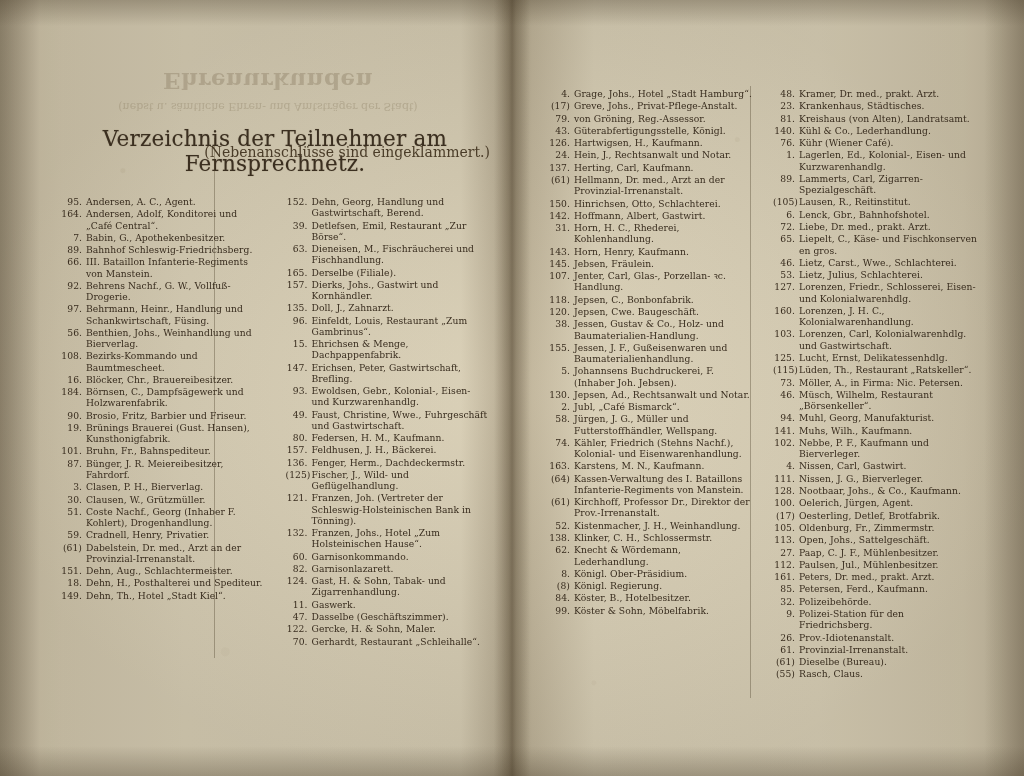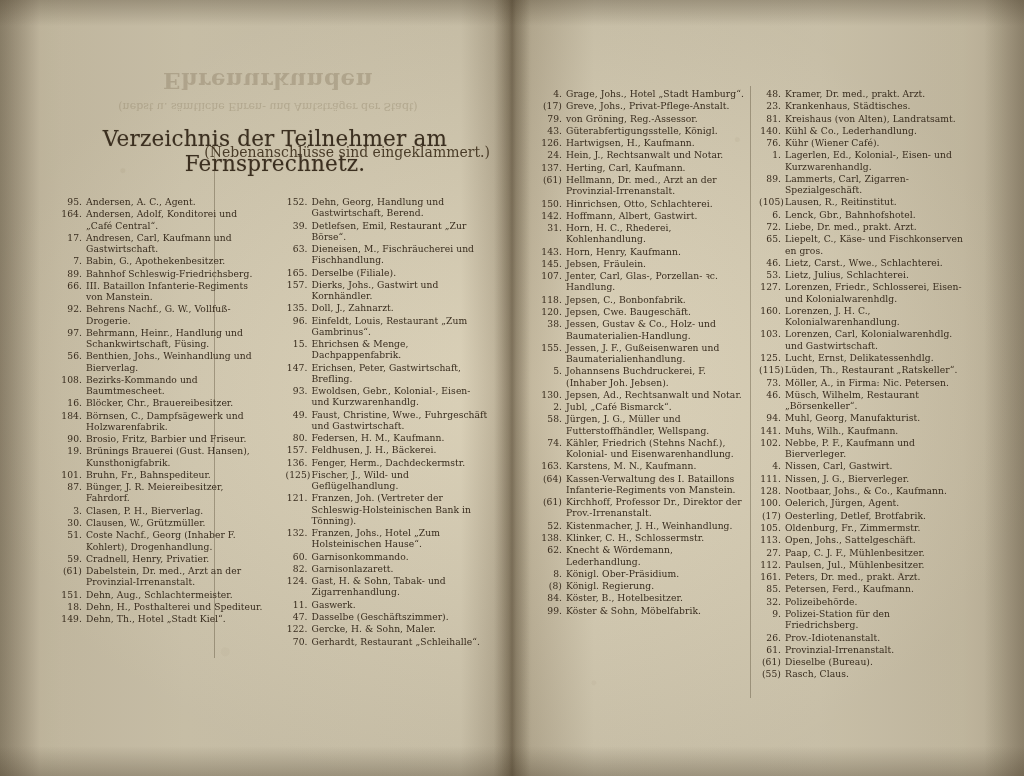--- a/index.html
+++ b/index.html
@@ -111,23 +111,23 @@
     color: #4a3c28;
   }
   .cols-left {
     position: absolute;
     top: 136px; left: 0; width: 430px;
     display: flex;
     gap: 21px;
   }
   .cols-right {
     position: absolute;
-    top: 0; left: 4px; width: 430px;
+    top: 0; left: 12px; width: 430px;
     display: flex;
-    gap: 14px;
+    gap: 20px;
   }
   .page-right {
     position: absolute;
     left: 536px; top: 88px; width: 430px; height: 640px;
   }
   .col {
     width: 209px;
   }
   .col.rcol { width: 205px; }
   ul.entries {
@@ -173,21 +173,20 @@
     <div class="ghost-sub">(nebst u. sämtliche Ehren- und Amtsträger der Stadt)</div>
 
     <div class="main-title">Verzeichnis der Teilnehmer am Fernsprechnetz.</div>
     <div class="main-sub">(Nebenanschlüsse sind eingeklammert.)</div>
 
     <div class="cols-left">
       <div class="col">
         <ul class="entries">
             <li><span class="num">95.</span><span class="nm">Andersen, A. C., Agent.</span></li>
             <li><span class="num">164.</span><span class="nm">Andersen, Adolf, Konditorei und „Café Central“.</span></li>
-            <li><span class="num">17.</span><span class="nm">Andresen, Carl, Kaufmann und Gastwirtschaft.</span></li>
             <li><span class="num">7.</span><span class="nm">Babin, G., Apothekenbesitzer.</span></li>
             <li><span class="num">89.</span><span class="nm">Bahnhof Schleswig-Friedrichsberg.</span></li>
             <li><span class="num">66.</span><span class="nm">III. Bataillon Infanterie-Regiments von Manstein.</span></li>
             <li><span class="num">92.</span><span class="nm">Behrens Nachf., G. W., Vollfuß-Drogerie.</span></li>
             <li><span class="num">97.</span><span class="nm">Behrmann, Heinr., Handlung und Schankwirtschaft, Füsing.</span></li>
             <li><span class="num">56.</span><span class="nm">Benthien, Johs., Weinhandlung und Bierverlag.</span></li>
             <li><span class="num">108.</span><span class="nm">Bezirks-Kommando und Baumtmescheet.</span></li>
             <li><span class="num">16.</span><span class="nm">Blöcker, Chr., Brauereibesitzer.</span></li>
             <li><span class="num">184.</span><span class="nm">Börnsen, C., Dampfsägewerk und Holzwarenfabrik.</span></li>
             <li><span class="num">90.</span><span class="nm">Brosio, Fritz, Barbier und Friseur.</span></li>

